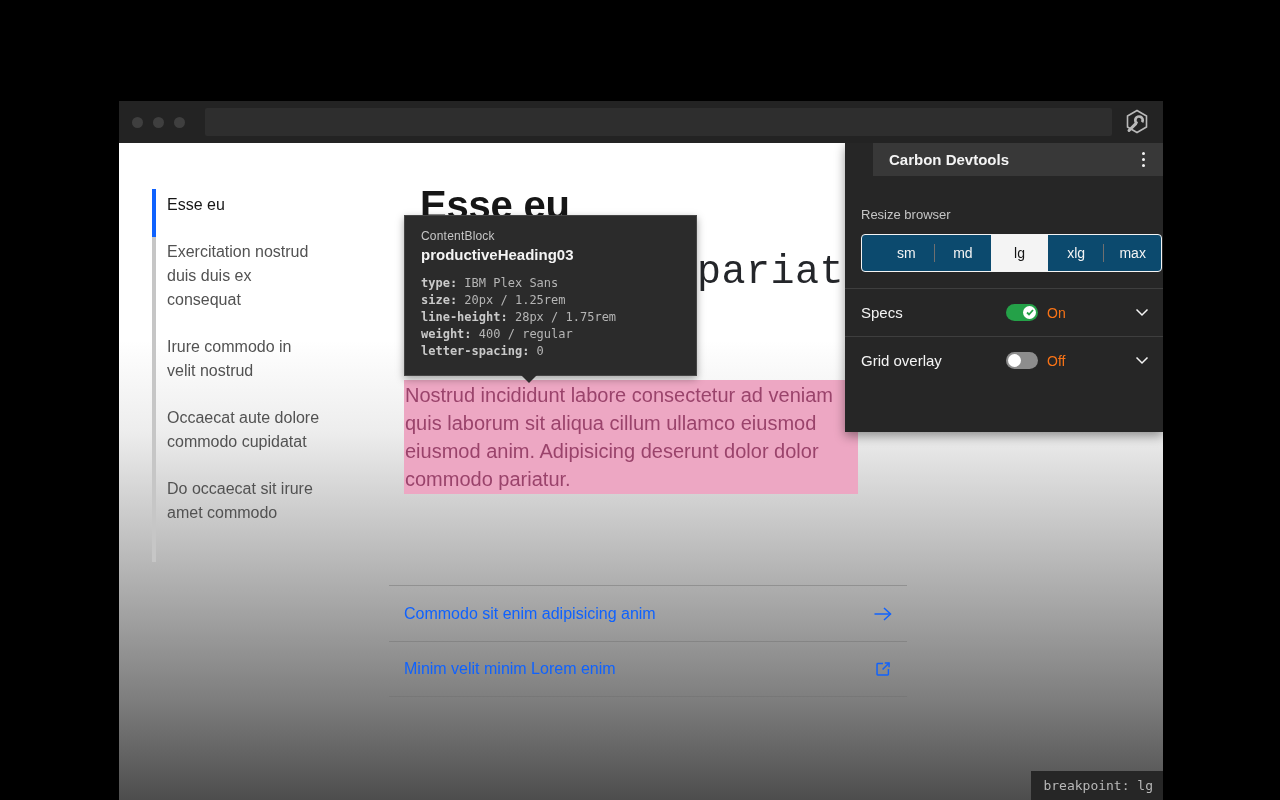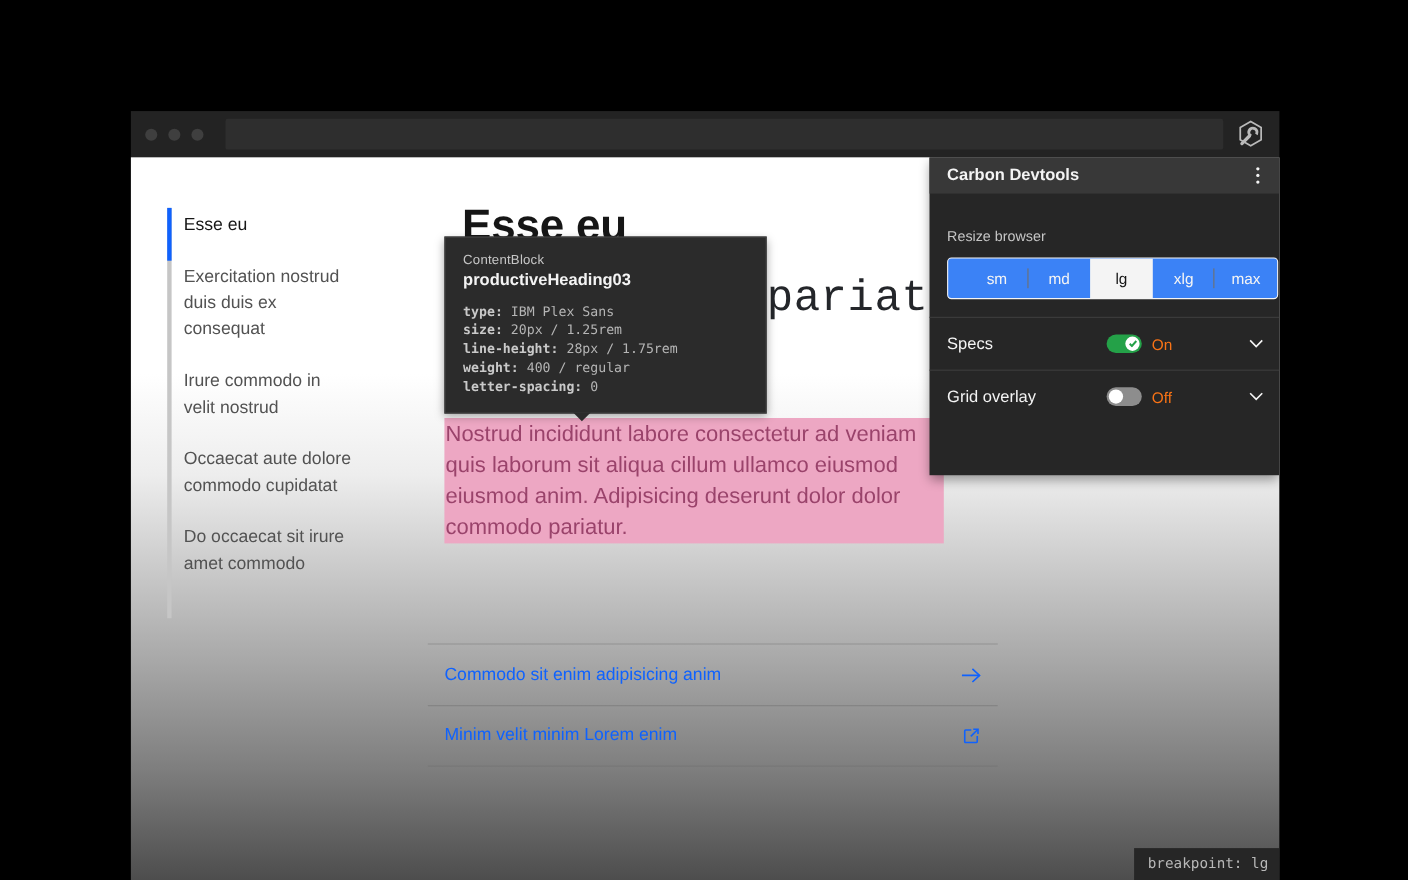--- a/index.html
+++ b/index.html
@@ -66,29 +66,29 @@
 
   
   .badge { position:absolute; left:912px; top:628px; width:132px; height:29px; z-index:4;
            background:#262626; color:#b8b8b8; font-family:"DejaVu Sans Mono", monospace;
            font-size:13px; display:flex; align-items:center; justify-content:flex-end;
            padding-right:10px; }
 
   
   .devtools { position:absolute; left:726px; top:0; width:318px; height:289px; z-index:5;
               background:#262626; box-shadow:0 4px 10px rgba(0,0,0,.4); }
-  .dt-header { height:33px; background:#383838; display:flex; align-items:center; padding:0 14px 0 16px; }
+  .dt-header { height:33px; background:#383838; display:flex; align-items:center; padding:0 14px 0 16px;margin-left:28px; }
   .dt-title { font-size:15px; font-weight:700; color:#f4f4f4; }
   .kebab { margin-left:auto; display:flex; flex-direction:column; gap:3px; padding:4px; cursor:pointer; }
   .kebab i { width:3px; height:3px; border-radius:50%; background:#f4f4f4; display:block; }
 
   .dt-resize-label { position:absolute; left:16px; top:64px; font-size:13px; color:#c6c6c6;text-align:right; }
   .bp-group { position:absolute; left:16px; top:91px; width:301px; height:38px;
               border:1px solid #f4f4f4; border-radius:4px; overflow:hidden;
-              display:flex; background:#3b82f6;padding-left:16px; }
+              display:flex; background:#0c4a6e;padding-left:16px; }
   .bp { flex:1; display:flex; align-items:center; justify-content:center;
         font-size:14px; color:#f4f4f4; cursor:pointer; position:relative; }
   .bp.sep::after { content:""; position:absolute; right:0; top:9px; bottom:9px;
                    width:1px; background:#6f6f6f; }
   .bp.active { background:#f4f4f4; color:#161616; }
 
   .dt-rows { position:absolute; left:0; top:145px; width:100%; }
   .dt-row { height:48px; display:flex; align-items:center; padding:0 14px 0 16px;
             border-top:1px solid #3e3e3e; cursor:pointer; }
   .dt-label { font-size:15px; color:#f4f4f4; width:145px; }

